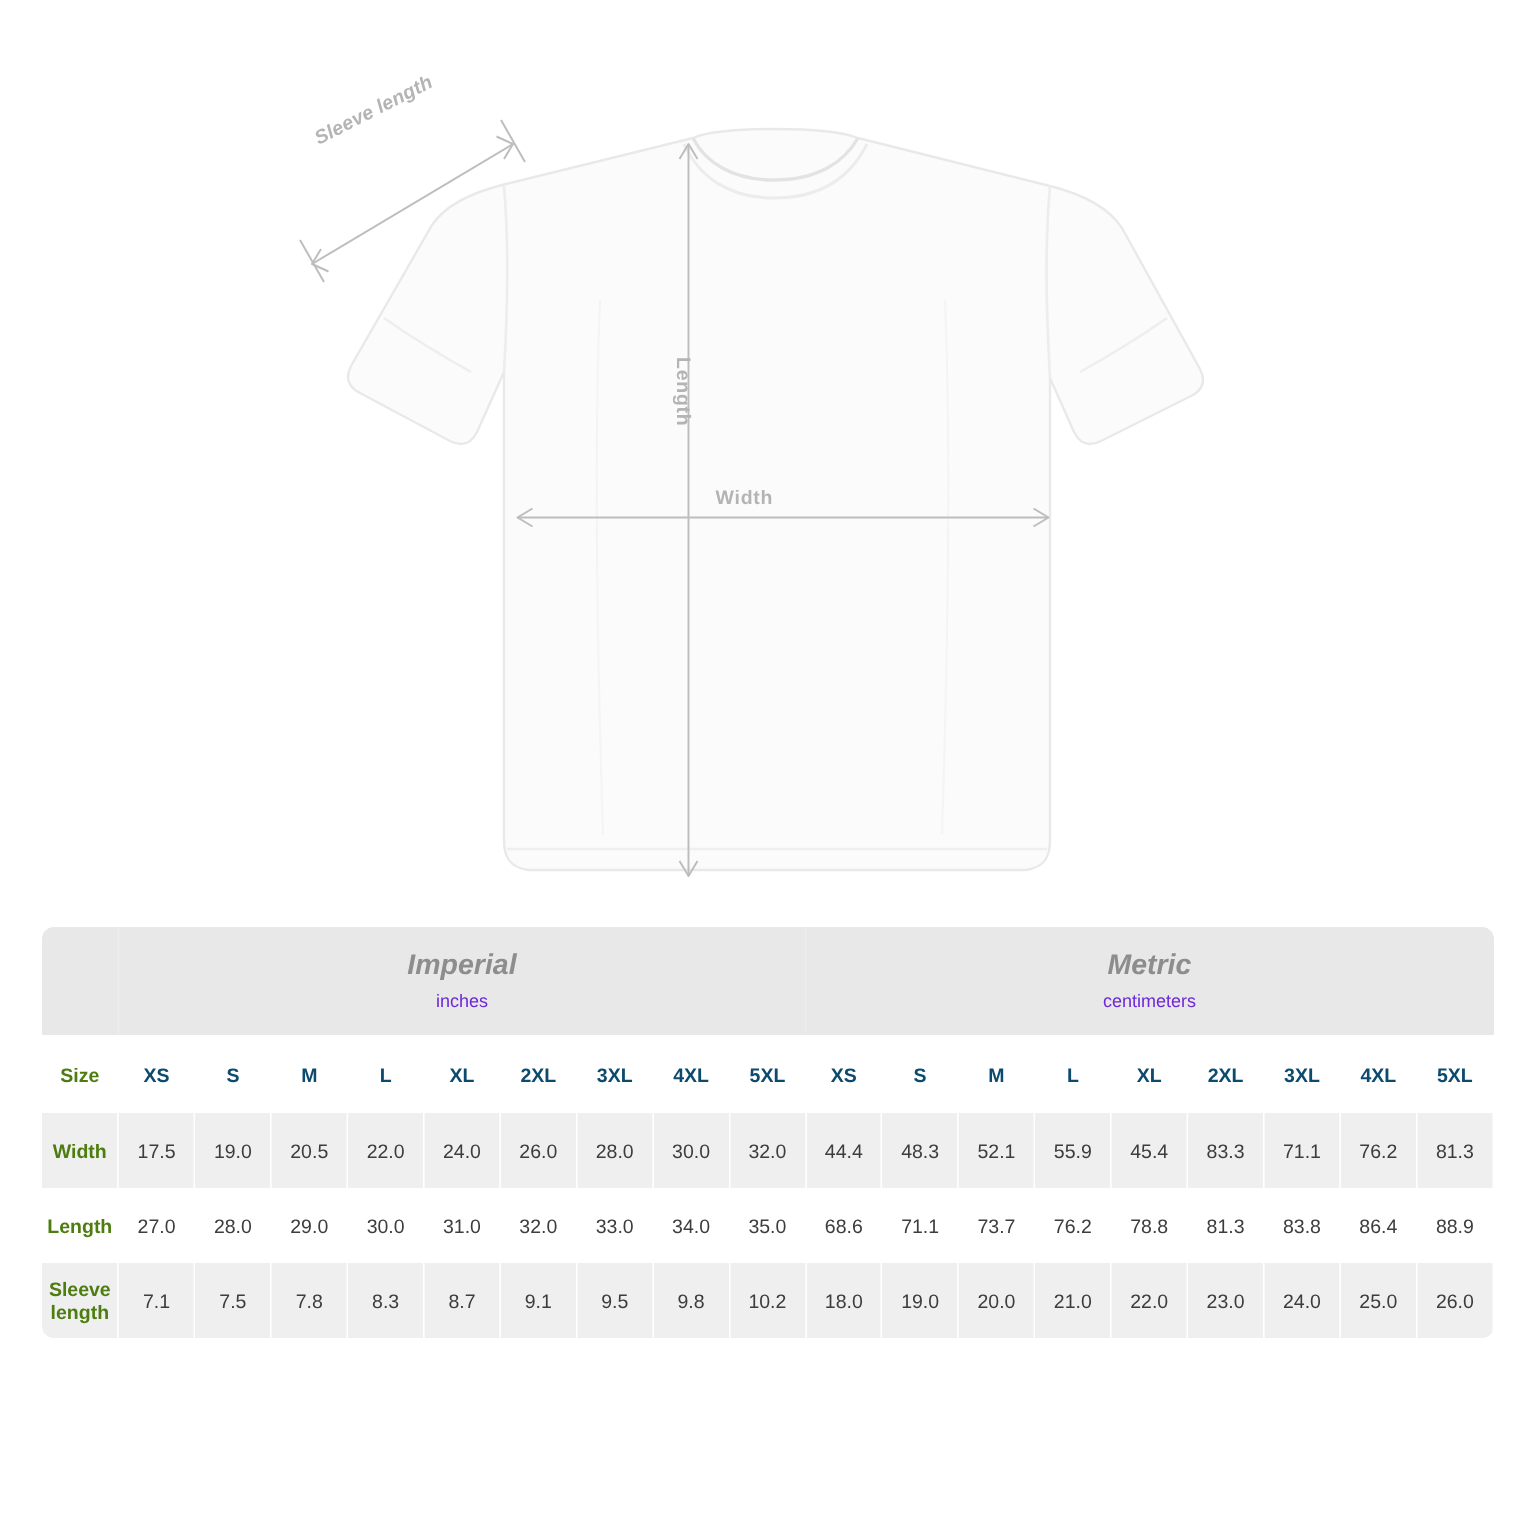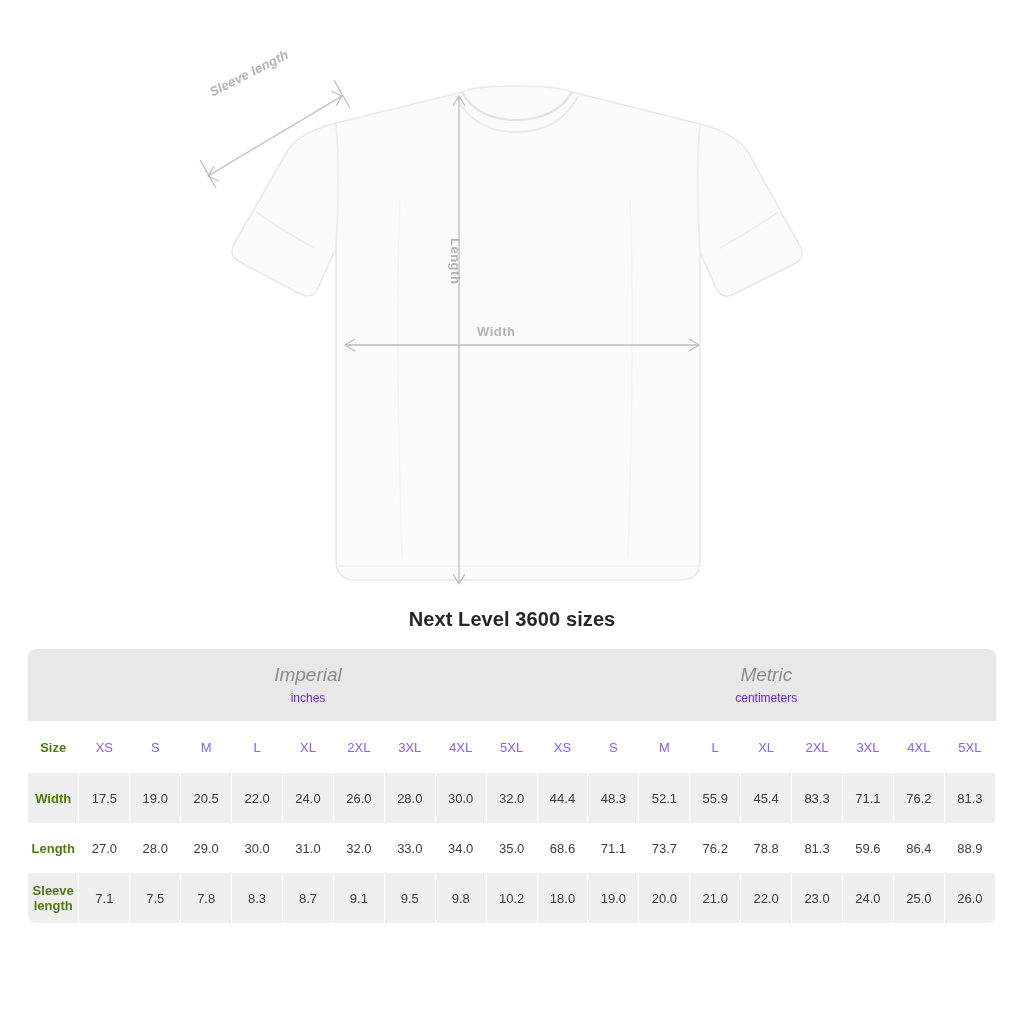--- a/index.html
+++ b/index.html
@@ -106,37 +106,37 @@
   }
   tr.unit-row td.corner-left {
     border-top-left-radius: 8px;
   }
   tr.unit-row td.corner-right {
     border-top-right-radius: 8px;
   }
   .unit-name {
     font-size: 19px;
     font-style: italic;
-    font-weight: normal;
+    font-weight: bold;
     color: #8d8d8d;
     line-height: 1.1;
   }
   .unit-sub {
     font-size: 12px;
     color: #6d28d9;
     margin-top: 5px;
     font-style: normal;
     font-weight: normal;
   }
 
   tr.head-row td {
     background: #ffffff;
-    font-weight: normal;
+    font-weight: bold;
     font-size: 13px;
-    color: #8b5cf6;
+    color: #0c4a6e;
     height: 52px;
   }
   tr.data-row td {
     background: #efefef;
   }
   tr.data-row.alt td {
     background: #ffffff;
   }
   tr.data-row td.rowlabel,
   tr.head-row td.rowlabel {
@@ -217,21 +217,20 @@
       <polyline points="689,339 699,345 689,351" stroke-linejoin="round"></polyline>
     </g>
   </svg>
 
   <div class="dim-label sleeve">Sleeve length</div>
   <div class="dim-label length">Length</div>
   <div class="dim-label width">Width</div>
 </div>
 
 <div class="title-block">
-  <div class="chart-title">Next Level 3600 sizes</div>
 </div>
 
 <div class="table-wrap">
   <table class="size-table">
     <tbody>
       <tr class="unit-row">
         <td class="corner-left"></td>
         <td colspan="9">
           <div class="unit-name">Imperial</div>
           <div class="unit-sub">inches</div>
@@ -296,21 +295,21 @@
         <td>32.0</td>
         <td>33.0</td>
         <td>34.0</td>
         <td>35.0</td>
         <td>68.6</td>
         <td>71.1</td>
         <td>73.7</td>
         <td>76.2</td>
         <td>78.8</td>
         <td>81.3</td>
-        <td>59.6</td>
+        <td>83.8</td>
         <td>86.4</td>
         <td>88.9</td>
       </tr>
 
       <tr class="data-row">
         <td class="rowlabel">Sleeve length</td>
         <td>7.1</td>
         <td>7.5</td>
         <td>7.8</td>
         <td>8.3</td>

